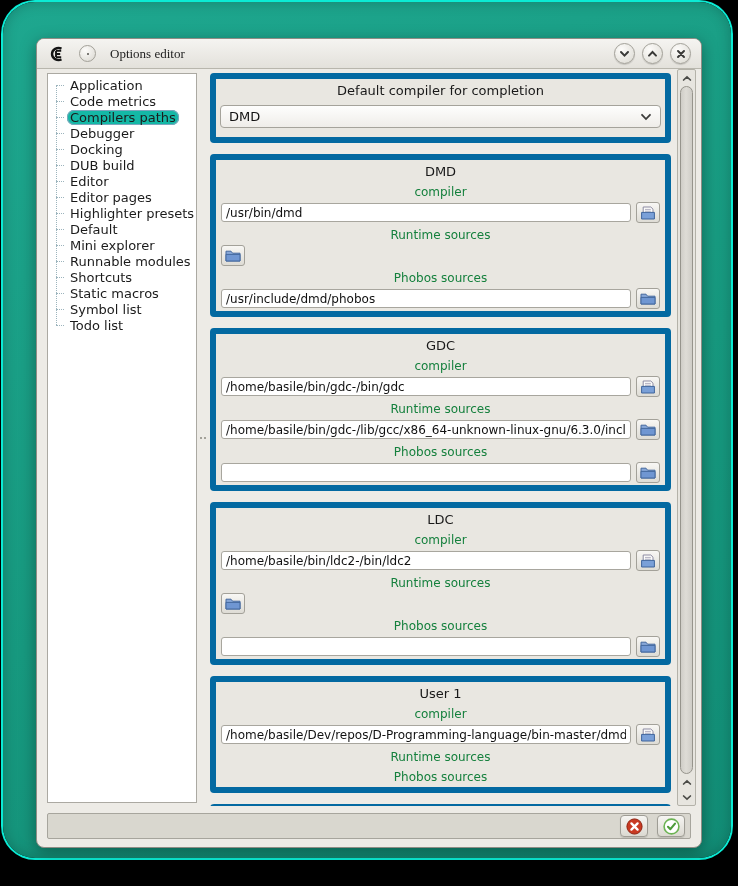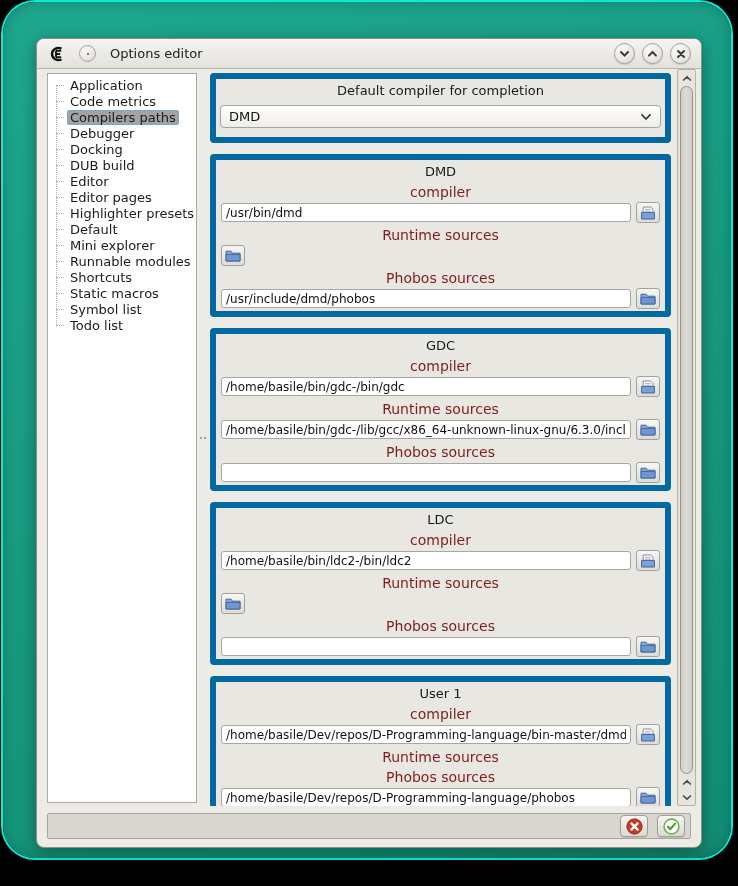--- a/index.html
+++ b/index.html
@@ -7,57 +7,57 @@
   .screen{position:relative;width:738px;height:886px;background:#000;overflow:hidden;}
   .desktop-frame{position:absolute;left:3px;top:2px;right:7px;bottom:28px;border-radius:32px;
     background:linear-gradient(155deg,#1ea78f 0%,#17997f 55%,#128d76 100%);
     box-shadow:0 0 0 2px #0BEBD4, inset 0 0 14px rgba(0,0,0,.22);}
   .window{position:absolute;left:36px;top:38px;width:664px;height:808px;background:#EDEBE6;
     border:1px solid #8f8d85;border-radius:8px;box-shadow:0 4px 16px rgba(0,0,0,.35);}
 
   
   .titlebar{position:absolute;left:0;top:0;right:0;height:30px;border-radius:7px 7px 0 0;
     background:linear-gradient(#f5f4f1,#e3e1db);border-bottom:1px solid #b8b6ad;
-    display:flex;align-items:center;padding:0 10px;box-sizing:border-box;}
+    display:flex;align-items:center;padding:0 10px;box-sizing:border-box;font-family:Liberation Serif, serif;}
   .logo{width:22px;height:16px;display:flex;align-items:center;}
   .menu-circle{width:17px;height:17px;margin-left:10px;border-radius:50%;border:1px solid #a3a199;
     background:radial-gradient(circle at 35% 30%,#fdfcfa,#d9d7d0);position:relative;padding:0;}
   .menu-circle::after{content:"";position:absolute;left:7px;top:7px;width:2px;height:2px;border-radius:50%;background:#55534e;}
   .win-title{font-size:13px;color:#222;margin-left:14px;}
   .tb-spacer{flex:1;}
   .tb-btn{width:21px;height:21px;border-radius:50%;border:1px solid #a3a199;margin-left:7px;padding:0;
     background:radial-gradient(circle at 35% 30%,#fdfcfa,#dbd9d2);
     display:flex;align-items:center;justify-content:center;box-shadow:0 1px 1px rgba(0,0,0,.15);}
 
   
   .sidebar{position:absolute;left:10px;top:34px;width:150px;bottom:44px;background:#fff;
     border:1px solid #aba9a2;box-sizing:border-box;overflow:hidden;}
   .tree{position:relative;padding-top:3px;}
   .tree::before{content:"";position:absolute;left:8px;top:11px;height:240px;width:0;border-left:1px dotted #9cb4bd;}
   .tree-item{height:16px;display:flex;align-items:center;position:relative;padding-left:19px;
     font-size:13px;color:#1b1b1b;white-space:nowrap;}
   .tree-item::before{content:"";position:absolute;left:8px;top:8px;width:8px;height:0;border-top:1px dotted #9cb4bd;}
   .tree-label{padding:0 3px;border-radius:3px;line-height:15px;}
-  .tree-label.selected{background:#a3a3a3;box-shadow:0 0 0 1px #7da7bd inset;}
+  .tree-label.selected{background:#14b8a6;box-shadow:0 0 0 1px #7da7bd inset;border-radius:7px;}
 
   .splitter{position:absolute;left:160px;top:34px;width:11px;bottom:44px;display:flex;
     align-items:center;justify-content:center;gap:2px;cursor:col-resize;}
   .splitter i{width:2px;height:2px;border-radius:50%;background:#8a887f;}
 
   
   .viewport{position:absolute;left:171px;top:30px;width:465px;height:737px;overflow:hidden;}
   .groups{padding-top:4px;}
   .groupbox{margin:0 2px 11px 2px;background:#e9e7e1;border:6px solid #0369a1;border-radius:4px;
     padding-bottom:2px;box-sizing:border-box;}
   .group-title{text-align:center;font-size:13px;color:#191919;padding-top:4px;height:16px;line-height:16px;}
   .combobox{margin:6px 4px 7px 4px;height:21px;border:1px solid #a5a39b;border-radius:4px;
     background:linear-gradient(#fefefd,#efede9);display:flex;align-items:center;padding:0 8px;
     font-size:13px;color:#111;}
   .combo-value{flex:1;}
-  .field-label{text-align:center;font-size:14px;color:#7f1d1d;margin-top:4px;height:16px;line-height:16px;}
+  .field-label{text-align:center;font-size:12px;color:#15803d;margin-top:4px;height:16px;line-height:16px;}
   .field-row{display:flex;align-items:center;margin:2px 5px 0 5px;height:21px;gap:5px;}
   .path-input{flex:1;min-width:0;height:19px;border:1px solid #a8a69e;border-radius:3px;background:#fff;
     font-family:"DejaVu Sans","Liberation Sans",sans-serif;font-size:12px;color:#111;padding:0 4px;box-sizing:border-box;}
   .icon-button{width:24px;height:21px;border:1px solid #a3a199;border-radius:3px;padding:0;
     background:linear-gradient(#f8f7f4,#dedcd5);display:flex;align-items:center;justify-content:center;}
   .btn-icon{display:flex;}
 
   
   .scrollbar{position:absolute;left:640px;top:30px;width:19px;height:737px;background:#e7e5df;
     border:1px solid #b4b2a9;border-radius:2px;box-sizing:border-box;}
@@ -318,31 +318,20 @@
                   <svg width="16" height="14" viewBox="0 0 16 14">
                     <path d="M3.2 1 h7.6 l2.2 2.2 v6 h-9.8 z" fill="#fdfdfb" stroke="#8c8aa2" stroke-width="1"></path>
                     <path d="M5 3.4 h5.8 M5 5.2 h5.8" stroke="#a8a6ba" stroke-width="0.9"></path>
                     <path d="M1.6 6.4 h12.8 v6.6 h-12.8 z" fill="#7aa0d8" stroke="#3f659c" stroke-width="1"></path>
                   </svg>
                 </span>
               </button>
             </div>
             <div class="field-label">Runtime sources</div>
             <div class="field-label">Phobos sources</div>
-            <div class="field-row">
-              <input class="path-input" type="text" value="/home/basile/Dev/repos/D-Programming-language/phobos" style="">
-              <button class="icon-button">
-                <span class="btn-icon">
-                  <svg width="16" height="13" viewBox="0 0 16 13">
-                    <path d="M1 2.2 L6 2.2 L7.6 4.2 L15 4.2 L15 12 L1 12 Z" fill="#89a8d8" stroke="#44699e" stroke-width="1"></path>
-                    <path d="M1 5.4 L15 5.4 L15 12 L1 12 Z" fill="#6f96d2" stroke="#44699e" stroke-width="1"></path>
-                  </svg>
-                </span>
-              </button>
-            </div>
           </section>
           <section class="groupbox">
             <div class="group-title">User 2</div>
           </section>
         </div>
     </div>
 
     <div class="scrollbar">
       <div class="sb-step top">
         <span class="btn-icon">

